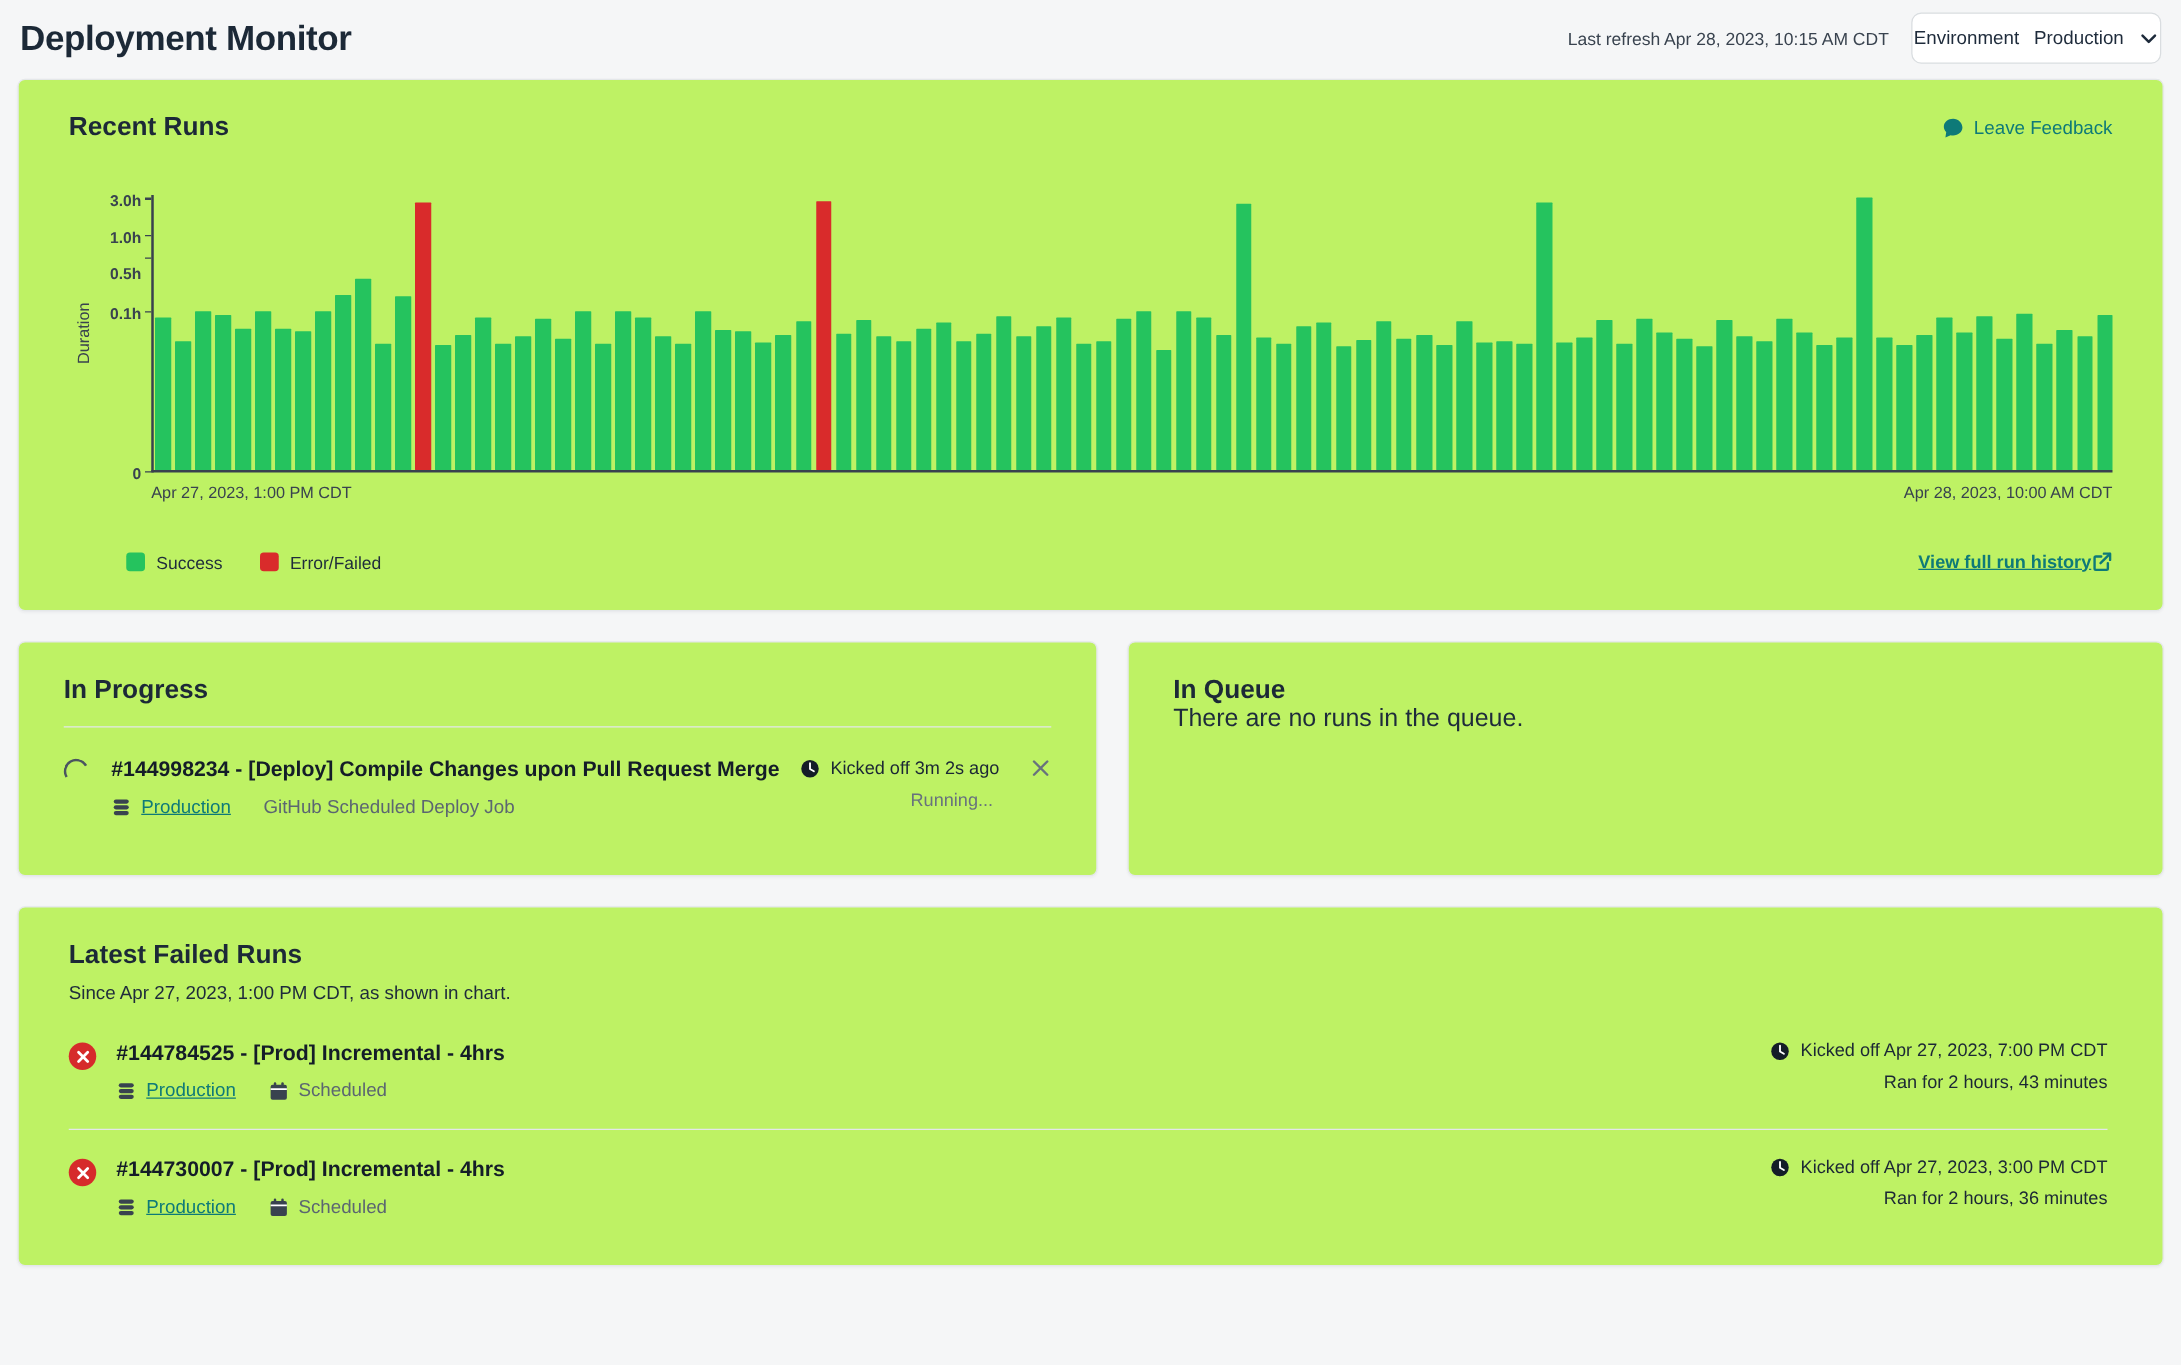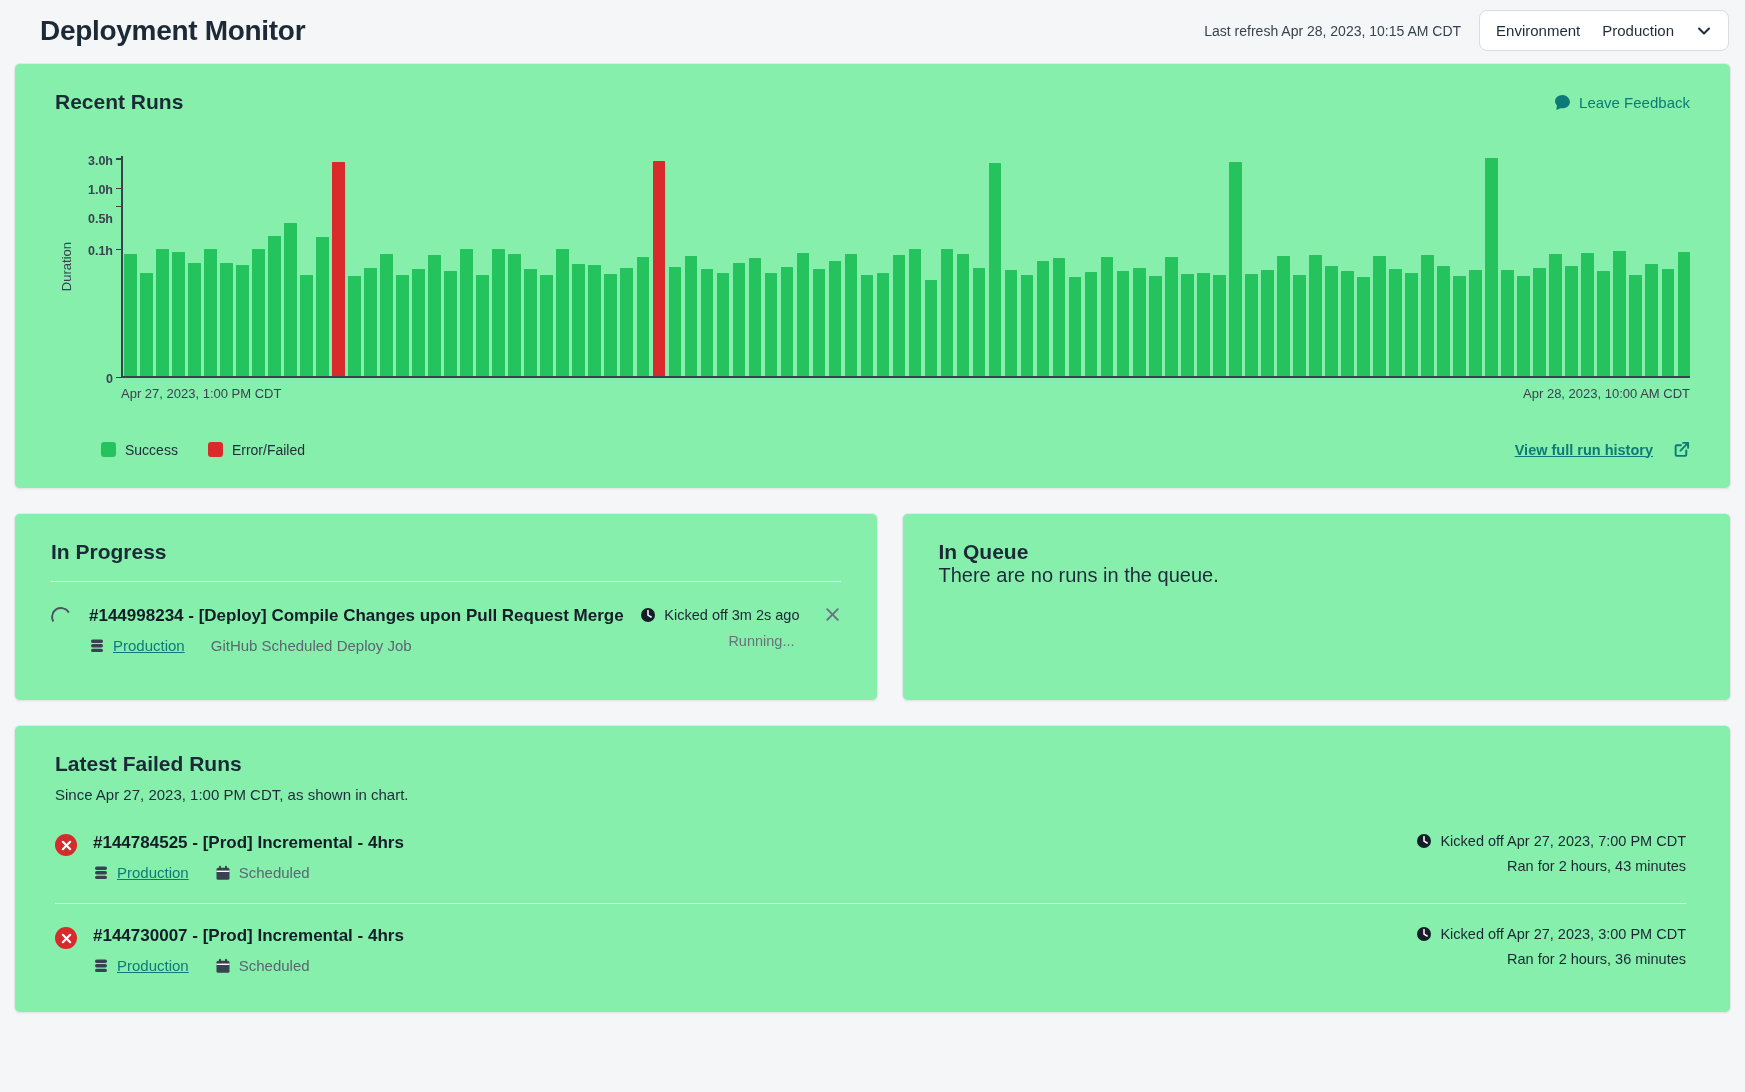--- a/index.html
+++ b/index.html
@@ -1,31 +1,31 @@
 <!DOCTYPE html>
 <html><head>
 <meta charset="utf-8">
 <style>
   * { margin:0; padding:0; box-sizing:border-box; }
   html,body { background:#f5f6f7; font-family:"Liberation Sans", sans-serif; color:#1e2b3b; }
   body { width:1745px; min-height:1092px; }
 
   
   .topbar { display:flex; justify-content:space-between; align-items:center; padding:10px 16px 12px 16px; }
-  .page-title { font-size:28px; font-weight:700; color:#1c2937; letter-spacing:-0.3px;margin-left:24px; }
+  .page-title { font-size:28px; font-weight:700; color:#1c2937; letter-spacing:-0.3px; }
   .topbar-right { display:flex; align-items:center; gap:18px; }
   .last-refresh { font-size:14px; color:#39434f; }
-  .env-btn { display:flex; align-items:center; gap:22px; background:#ffffff; border:1px solid #d9dde0;
-             border-radius:8px; padding:11px 16px; font-size:15px; color:#1e2b3b; cursor:pointer;
+  .env-btn { display:flex; align-items:center; gap:12px; background:#ffffff; border:1px solid #d9dde0;
+             border-radius:8px; padding:11px 1px; font-size:15px; color:#1e2b3b; cursor:pointer;
              font-family:"Liberation Sans", sans-serif; }
   .env-btn .env-value { }
   .chev { width:16px; height:16px; }
 
   
-  .card { background:#86efac; border:1px solid #e4e7e9; border-radius:6px; box-shadow:0 1px 2px rgba(16,24,40,.04); }
+  .card { background:#bef264; border:1px solid #e4e7e9; border-radius:6px; box-shadow:0 1px 2px rgba(16,24,40,.04); }
   .card-main { margin:0 14px; }
   .card-row { display:flex; gap:24px; margin:24px 14px 0 14px; }
 
   
   .recent-runs { padding:26px 40px 30px 40px; }
   .card-head-row { display:flex; justify-content:space-between; align-items:center; }
   h2.card-heading { font-size:21px; font-weight:700; color:#1c2937; }
   .feedback-link { display:flex; align-items:center; gap:8px; color:#0e7a78; font-size:15px; text-decoration:none; cursor:pointer; }
   .feedback-link svg { width:17px; height:17px; fill:#0e7a78; }
 
@@ -43,21 +43,21 @@
   .ytick-mark { position:absolute; right:0; width:5px; height:1.5px; background:#39434f; }
   .plot { flex:1; height:222px; border-left:2px solid #39424e; border-bottom:2px solid #39424e; position:relative; }
   .bars { position:absolute; left:1px; right:0; bottom:0; top:0; display:flex; align-items:flex-end; gap:3.5px; }
   .bar { flex:1 1 0; border-radius:0.5px; }
   .xlabels { display:flex; justify-content:space-between; margin:8px 0 0 66px; font-size:13px; color:#39434f; }
 
   .legend-row { display:flex; justify-content:space-between; align-items:center; margin-top:40px; }
   .legend { display:flex; align-items:center; gap:30px; margin-left:46px; }
   .legend-item { display:flex; align-items:center; gap:9px; font-size:14px; color:#1e2b3b; }
   .legend-swatch { width:15px; height:15px; border-radius:3px; }
-  .history-link { display:flex; align-items:center; gap:20px; color:#0e7a78; font-size:14.5px; font-weight:600;
+  .history-link { display:flex; align-items:center; gap:0; color:#0e7a78; font-size:14.5px; font-weight:600;
                   text-decoration:underline; cursor:pointer; }
   .history-link svg { width:17px; height:17px; }
 
   
   .half-card { padding:26px 36px 46px 36px; }
   .in-progress { flex:1.045; }
   .in-queue { flex:1; }
   .divider { height:1px; background:#e4e7e9; margin-top:17px; }
   .empty-msg { font-size:20px; color:#1e2b3b; }
 

